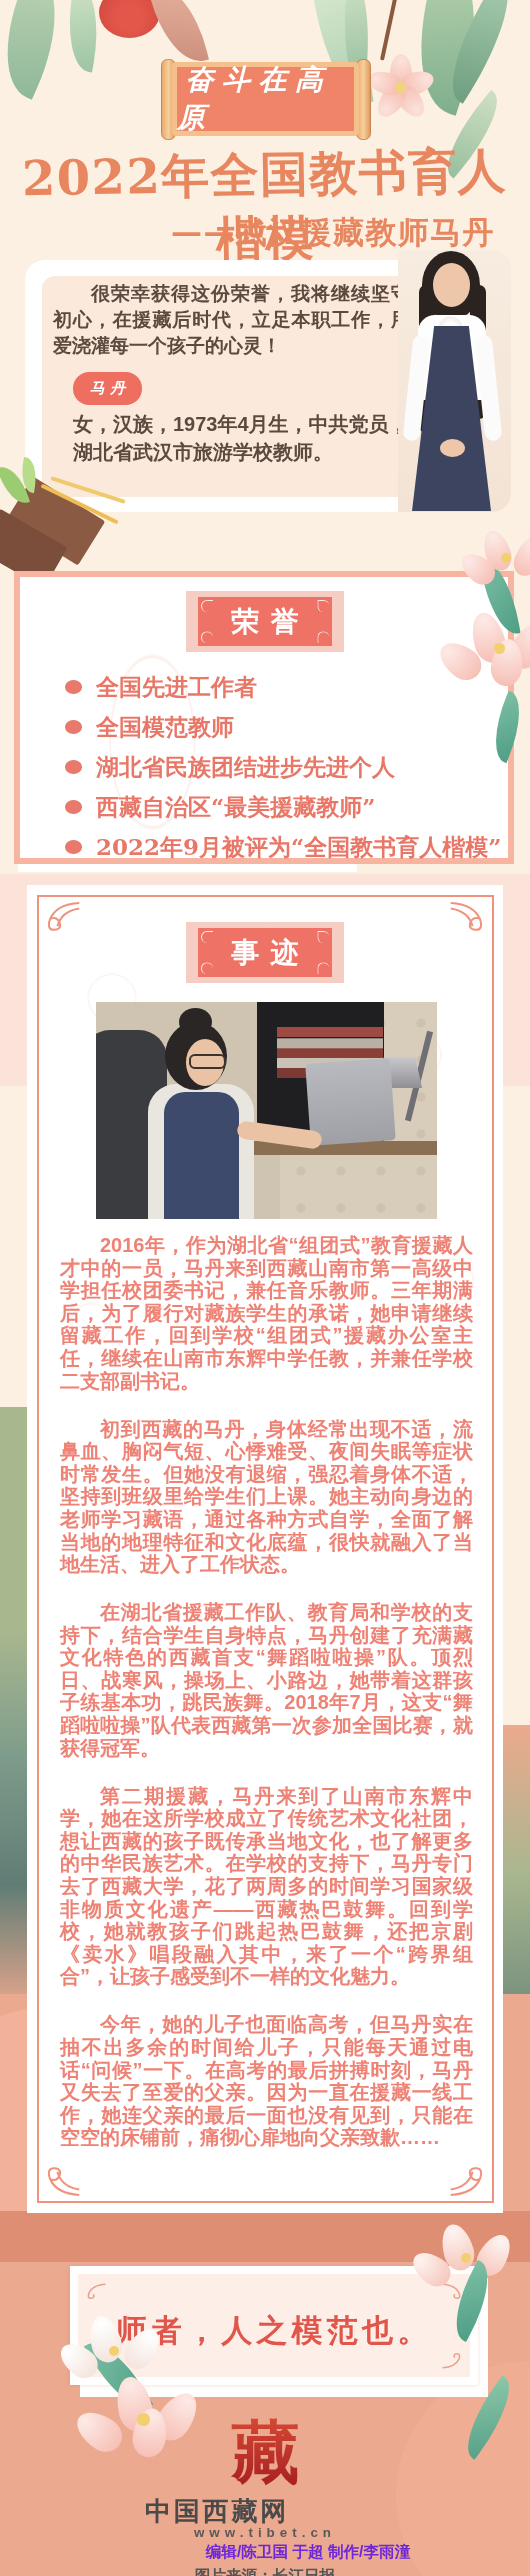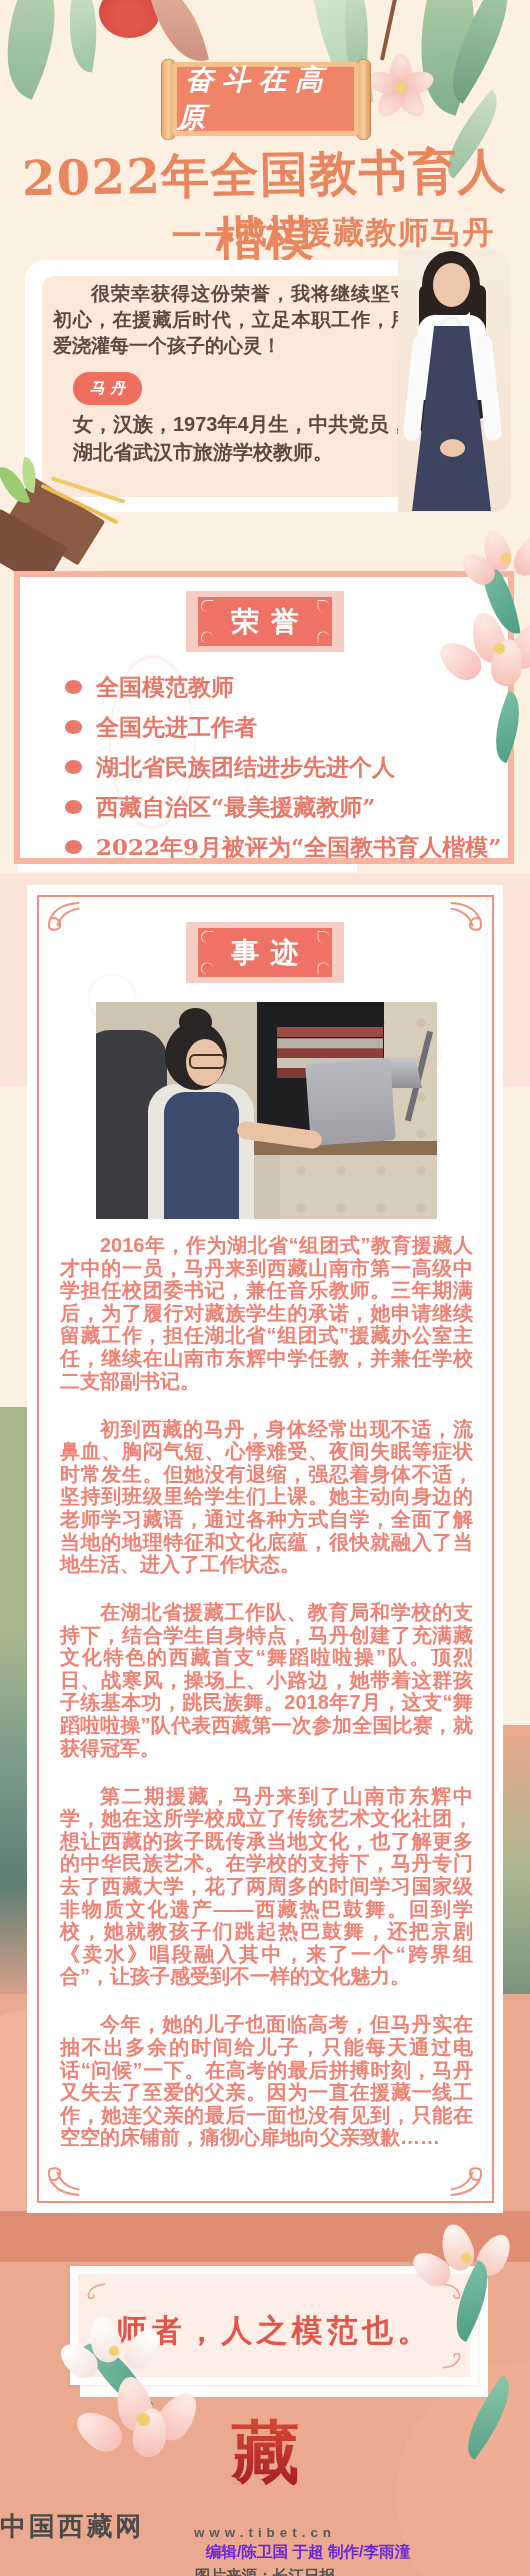--- a/index.html
+++ b/index.html
@@ -154,21 +154,21 @@
   .motto-text{left:70px;top:2310px;width:408px;text-align:center;color:#e1564b;
     font-family:"DejaVu Serif",serif;font-weight:900;font-size:31px;letter-spacing:4.2px;}
   .corner-orn-sm{position:absolute;width:24px;height:24px;}
   .corner-orn-sm svg{width:100%;height:100%;}
 
   
   .logo-glyph{left:223px;top:2413px;width:85px;height:78px;display:flex;align-items:center;justify-content:center;
     font-weight:900;font-size:68px;line-height:1;color:#b5231f;
     background:linear-gradient(180deg,#d84b35,#a51d22);-webkit-background-clip:text;background-clip:text;
     -webkit-text-fill-color:transparent;}
-  .site-name{left:0;top:2494px;width:434px;color:#4a4a4a;font-weight:700;font-size:26px;letter-spacing:2.8px;margin-top:15px;}
+  .site-name{left:0;top:2494px;width:434px;text-align:center;color:#4a4a4a;font-weight:700;font-size:26px;letter-spacing:2.8px;}
   .site-url{left:0;top:2525px;width:530px;text-align:center;color:#5a5a5a;font-size:13.4px;letter-spacing:5px;font-weight:600;}
   .credits{left:0;top:2542px;width:530px;text-align:center;color:#6d28d9;font-size:15.6px;font-weight:600;padding-left:43px;}
   .img-src{left:0;top:2566px;width:530px;text-align:center;color:#555;font-size:15.6px;font-weight:600;}
 </style>
 </head>
 <body>
 
 <div class="page">
 
   <div class="abs bg-pink-band"></div>
@@ -267,25 +267,25 @@
       <span class="curl tr"></span>
       <span class="curl bl"></span>
       <span class="curl br"></span>
       <span class="section-badge-label">荣誉</span>
     </div>
   </div>
 
   <div class="abs honors-list">
     <div class="honor-row">
       <span class="honor-dot"></span>
-      <span class="honor-text">全国模范教师</span>
+      <span class="honor-text">全国先进工作者</span>
     </div>
     <div class="honor-row">
       <span class="honor-dot"></span>
-      <span class="honor-text">全国先进工作者</span>
+      <span class="honor-text">全国模范教师</span>
     </div>
     <div class="honor-row">
       <span class="honor-dot"></span>
       <span class="honor-text">湖北省民族团结进步先进个人</span>
     </div>
     <div class="honor-row">
       <span class="honor-dot"></span>
       <span class="honor-text">西藏自治区“最美援藏教师”</span>
     </div>
     <div class="honor-row">
@@ -341,21 +341,21 @@
     <div class="abs ph-body"></div>
     <div class="abs ph-vest"></div>
     <div class="abs ph-hairbun"></div>
     <div class="abs ph-head"></div>
     <div class="abs ph-face"></div>
     <div class="abs ph-glasses"></div>
     <div class="abs ph-arm"></div>
   </div>
 
   <div class="abs deeds-text">
-    <p>2016年，作为湖北省“组团式”教育援藏人才中的一员，马丹来到西藏山南市第一高级中学担任校团委书记，兼任音乐教师。三年期满后，为了履行对藏族学生的承诺，她申请继续留藏工作，担任湖北省“组团式”援藏办公室主任，继续在山南市东辉中学任教，并兼任学校二支部副书记。</p>
+    <p>2016年，作为湖北省“组团式”教育援藏人才中的一员，马丹来到西藏山南市第一高级中学担任校团委书记，兼任音乐教师。三年期满后，为了履行对藏族学生的承诺，她申请继续留藏工作，回到学校“组团式”援藏办公室主任，继续在山南市东辉中学任教，并兼任学校二支部副书记。</p>
     <p>初到西藏的马丹，身体经常出现不适，流鼻血、胸闷气短、心悸难受、夜间失眠等症状时常发生。但她没有退缩，强忍着身体不适，坚持到班级里给学生们上课。她主动向身边的老师学习藏语，通过各种方式自学，全面了解当地的地理特征和文化底蕴，很快就融入了当地生活、进入了工作状态。</p>
     <p>在湖北省援藏工作队、教育局和学校的支持下，结合学生自身特点，马丹创建了充满藏文化特色的西藏首支“舞蹈啦啦操”队。顶烈日、战寒风，操场上、小路边，她带着这群孩子练基本功，跳民族舞。2018年7月，这支“舞蹈啦啦操”队代表西藏第一次参加全国比赛，就获得冠军。</p>
     <p>第二期援藏，马丹来到了山南市东辉中学，她在这所学校成立了传统艺术文化社团，想让西藏的孩子既传承当地文化，也了解更多的中华民族艺术。在学校的支持下，马丹专门去了西藏大学，花了两周多的时间学习国家级非物质文化遗产——西藏热巴鼓舞。回到学校，她就教孩子们跳起热巴鼓舞，还把京剧《卖水》唱段融入其中，来了一个“跨界组合”，让孩子感受到不一样的文化魅力。</p>
     <p>今年，她的儿子也面临高考，但马丹实在抽不出多余的时间给儿子，只能每天通过电话“问候”一下。在高考的最后拼搏时刻，马丹又失去了至爱的父亲。因为一直在援藏一线工作，她连父亲的最后一面也没有见到，只能在空空的床铺前，痛彻心扉地向父亲致歉……</p>
   </div>
 
   <div class="abs motto-shadow"></div>
   <div class="abs motto-card"></div>
   <div class="corner-orn-sm" style="left:83px;top:2281px;">
     <svg viewBox="0 0 60 60">

